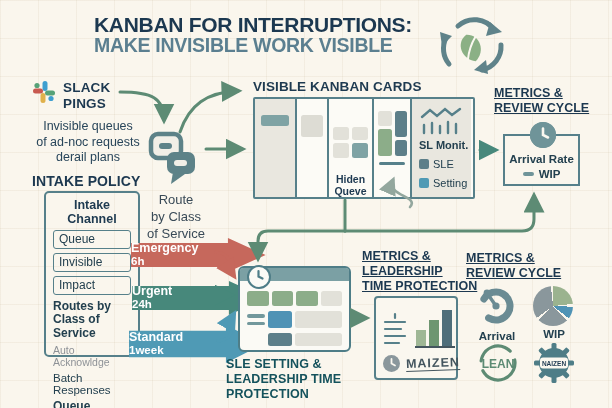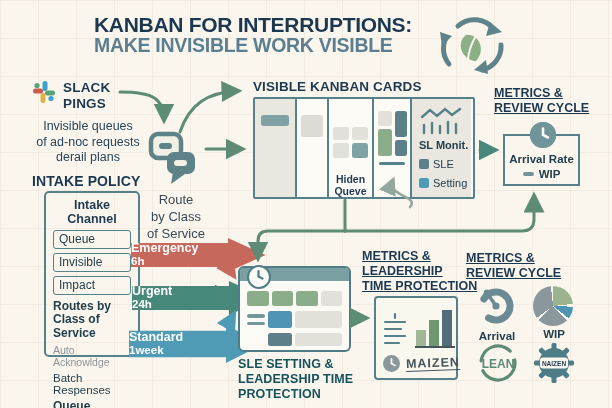--- a/index.html
+++ b/index.html
@@ -267,21 +267,21 @@
           <div class="line"></div>
       </div>
       <div class="card" style="width:25px;height:17px;background:#4f93b5;"></div>
       <div class="card c-lgray" style="width:48px;height:17px;"></div>
     </div>
     <div class="sle-row" style="margin-left:21px;">
       <div class="card c-dteal" style="width:25px;height:13px;"></div>
       <div class="card c-lgray" style="width:48px;height:13px;"></div>
     </div>
   </div>
-  <div class="abs sle-caption pre" style="left:238px;top:357px;">SLE SETTING &amp;
+  <div class="abs sle-caption pre" style="left:226px;top:357px;">SLE SETTING &amp;
 LEADERSHIP TIME
 PROTECTION</div>
 
   <div class="abs metrics-head pre" style="left:362px;top:249px;">METRICS &amp;
 LEADERSHIP
 TIME PROTECTION</div>
   <div class="abs ml-box" style="left:374px;top:296px;width:84px;height:84px;">
     <div style="display:flex;align-items:flex-end;gap:6px;">
       <span>
         <svg width="26" height="36" viewBox="0 0 26 36">

